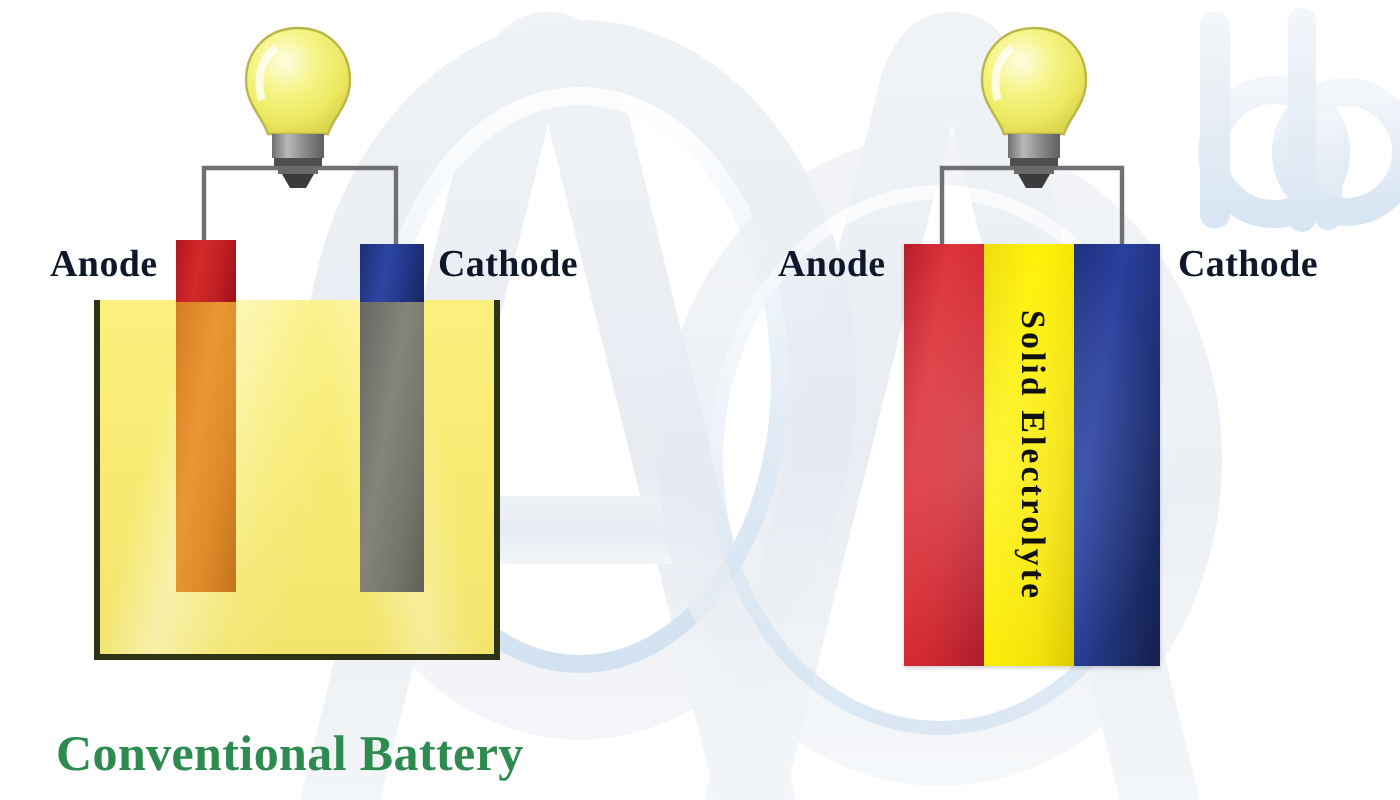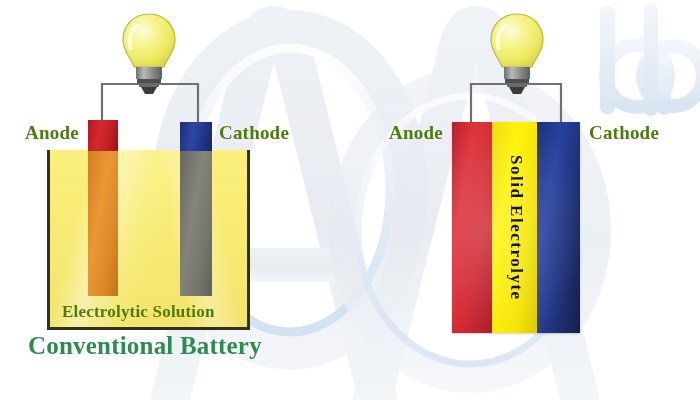--- a/index.html
+++ b/index.html
@@ -30,21 +30,21 @@
   .wire {
     position: absolute;
     z-index: 3;
   }
 
   .label-text {
     position: absolute;
     z-index: 6;
     font-family: "Liberation Serif", "DejaVu Serif", serif;
     font-weight: bold;
-    color: #4d7c0f;
+    color: #0f172a;
     white-space: nowrap;
     letter-spacing: 0.2px;
   }
 
   .caption {
     position: absolute;
     z-index: 6;
     font-family: "Liberation Serif", "DejaVu Serif", serif;
     font-weight: bold;
     color: #2e8b50;
@@ -241,23 +241,22 @@
 
   <div class="electrode-sub" id="anode-sub"></div>
   <div class="electrode-sub" id="cathode-sub"></div>
   <div class="electrode-top" id="anode-top"></div>
   <div class="electrode-top" id="cathode-top"></div>
 
   <div class="label-text" style="left:25px; top:122px; font-size:19px;">Anode</div>
 
   <div class="label-text" style="left:219px; top:122px; font-size:19px;">Cathode</div>
 
-  <div class="label-text" id="electrolyte-label">Electrolytic Solution</div>
-
-  <div class="caption" style="left:28px; top:332px;">Conventional Battery</div>
+
+  <div class="caption" style="left:28px; top:364px;">Conventional Battery</div>
 
   <svg class="wire" style="left:464px; top:75px; width:104px; height:55px;" viewBox="0 0 104 55" xmlns="http://www.w3.org/2000/svg">
     <path d="M7 52 L7 9 L97 9 L97 52" fill="none" stroke="#707070" stroke-width="2.2"></path>
   </svg>
 
   <svg class="bulb" style="left:488px; top:12px; width:58px; height:86px;" viewBox="0 0 58 86" xmlns="http://www.w3.org/2000/svg">
     <defs>
       <radialGradient id="bulbGlowR" cx="38%" cy="32%" r="72%">
         <stop offset="0%" stop-color="#fdfde0"></stop>
         <stop offset="42%" stop-color="#f6f486"></stop>

